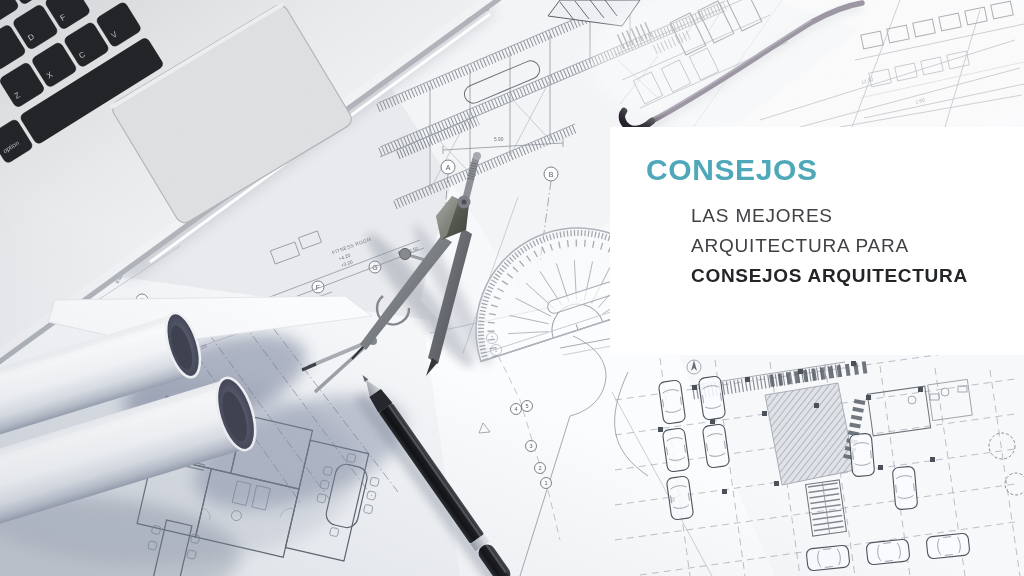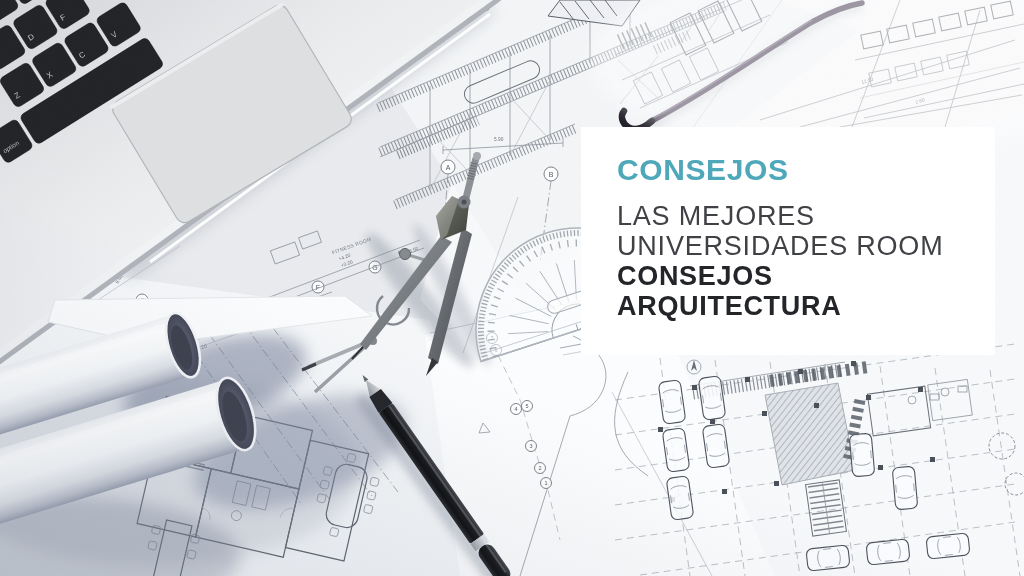--- a/index.html
+++ b/index.html
@@ -1,24 +1,24 @@
 <!DOCTYPE html>
 <html><head>
 <meta charset="utf-8">
 <style>
   html,body{margin:0;padding:0;background:#dfe2e6;}
   .stage{position:relative;width:1024px;height:576px;overflow:hidden;background:#eceef0;
          font-family:"Liberation Sans",sans-serif;}
   .stage svg{position:absolute;left:0;top:0;}
   
-  .overlay{position:absolute;left:581px;top:127px;width:414px;height:228px;
+  .overlay{position:absolute;left:610px;top:127px;width:414px;height:228px;
            background:#ffffff;box-sizing:border-box;padding:26px 18px 0 36px;}
   .category{font-weight:bold;font-size:30px;line-height:34px;letter-spacing:.6px;color:#4fa8ba;}
   .title{margin:14px 0 0 0;font-weight:normal;}
-  .title span{display:block;font-size:27px;line-height:30px;letter-spacing:.8px;color:#3f4145;}
+  .title span{display:block;font-size:19px;line-height:30px;letter-spacing:.8px;color:#3f4145;margin-left:45px;}
   .title span.bold{font-weight:bold;color:#232528;letter-spacing:.7px;}
   
   .w1{stroke:#6a7178;stroke-width:1;fill:none}
   .w12{stroke:#5c636b;stroke-width:1.2;fill:none}
   .w08{stroke:#8f969e;stroke-width:.8;fill:none}
   .wf{stroke:#b8bdc4;stroke-width:.7;fill:none}
   .dash{stroke-dasharray:7 5}
   .dd{stroke-dasharray:9 3 1.5 3}
   .bub{fill:rgba(255,255,255,.88);stroke:#6f757d;stroke-width:.9}
   .bt{font:7px "Liberation Sans",sans-serif;fill:#555b63;text-anchor:middle}
@@ -580,17 +580,17 @@
       <stop offset=".45" stop-color="#5c6880" stop-opacity="0"></stop>
     </linearGradient>
     <rect x="0" y="0" width="1024" height="576" filter="url(#grain)" opacity=".5"></rect>
   </g>
 </svg>
 
   <div class="overlay">
     <div class="category">CONSEJOS</div>
     <div class="title">
       <span>LAS MEJORES</span>
-      <span>UNIVERSIDADES ROOM</span>
+      <span>ARQUITECTURA PARA</span>
       <span class="bold">CONSEJOS ARQUITECTURA</span>
     </div>
   </div>
 </div>
 
 </body></html>

